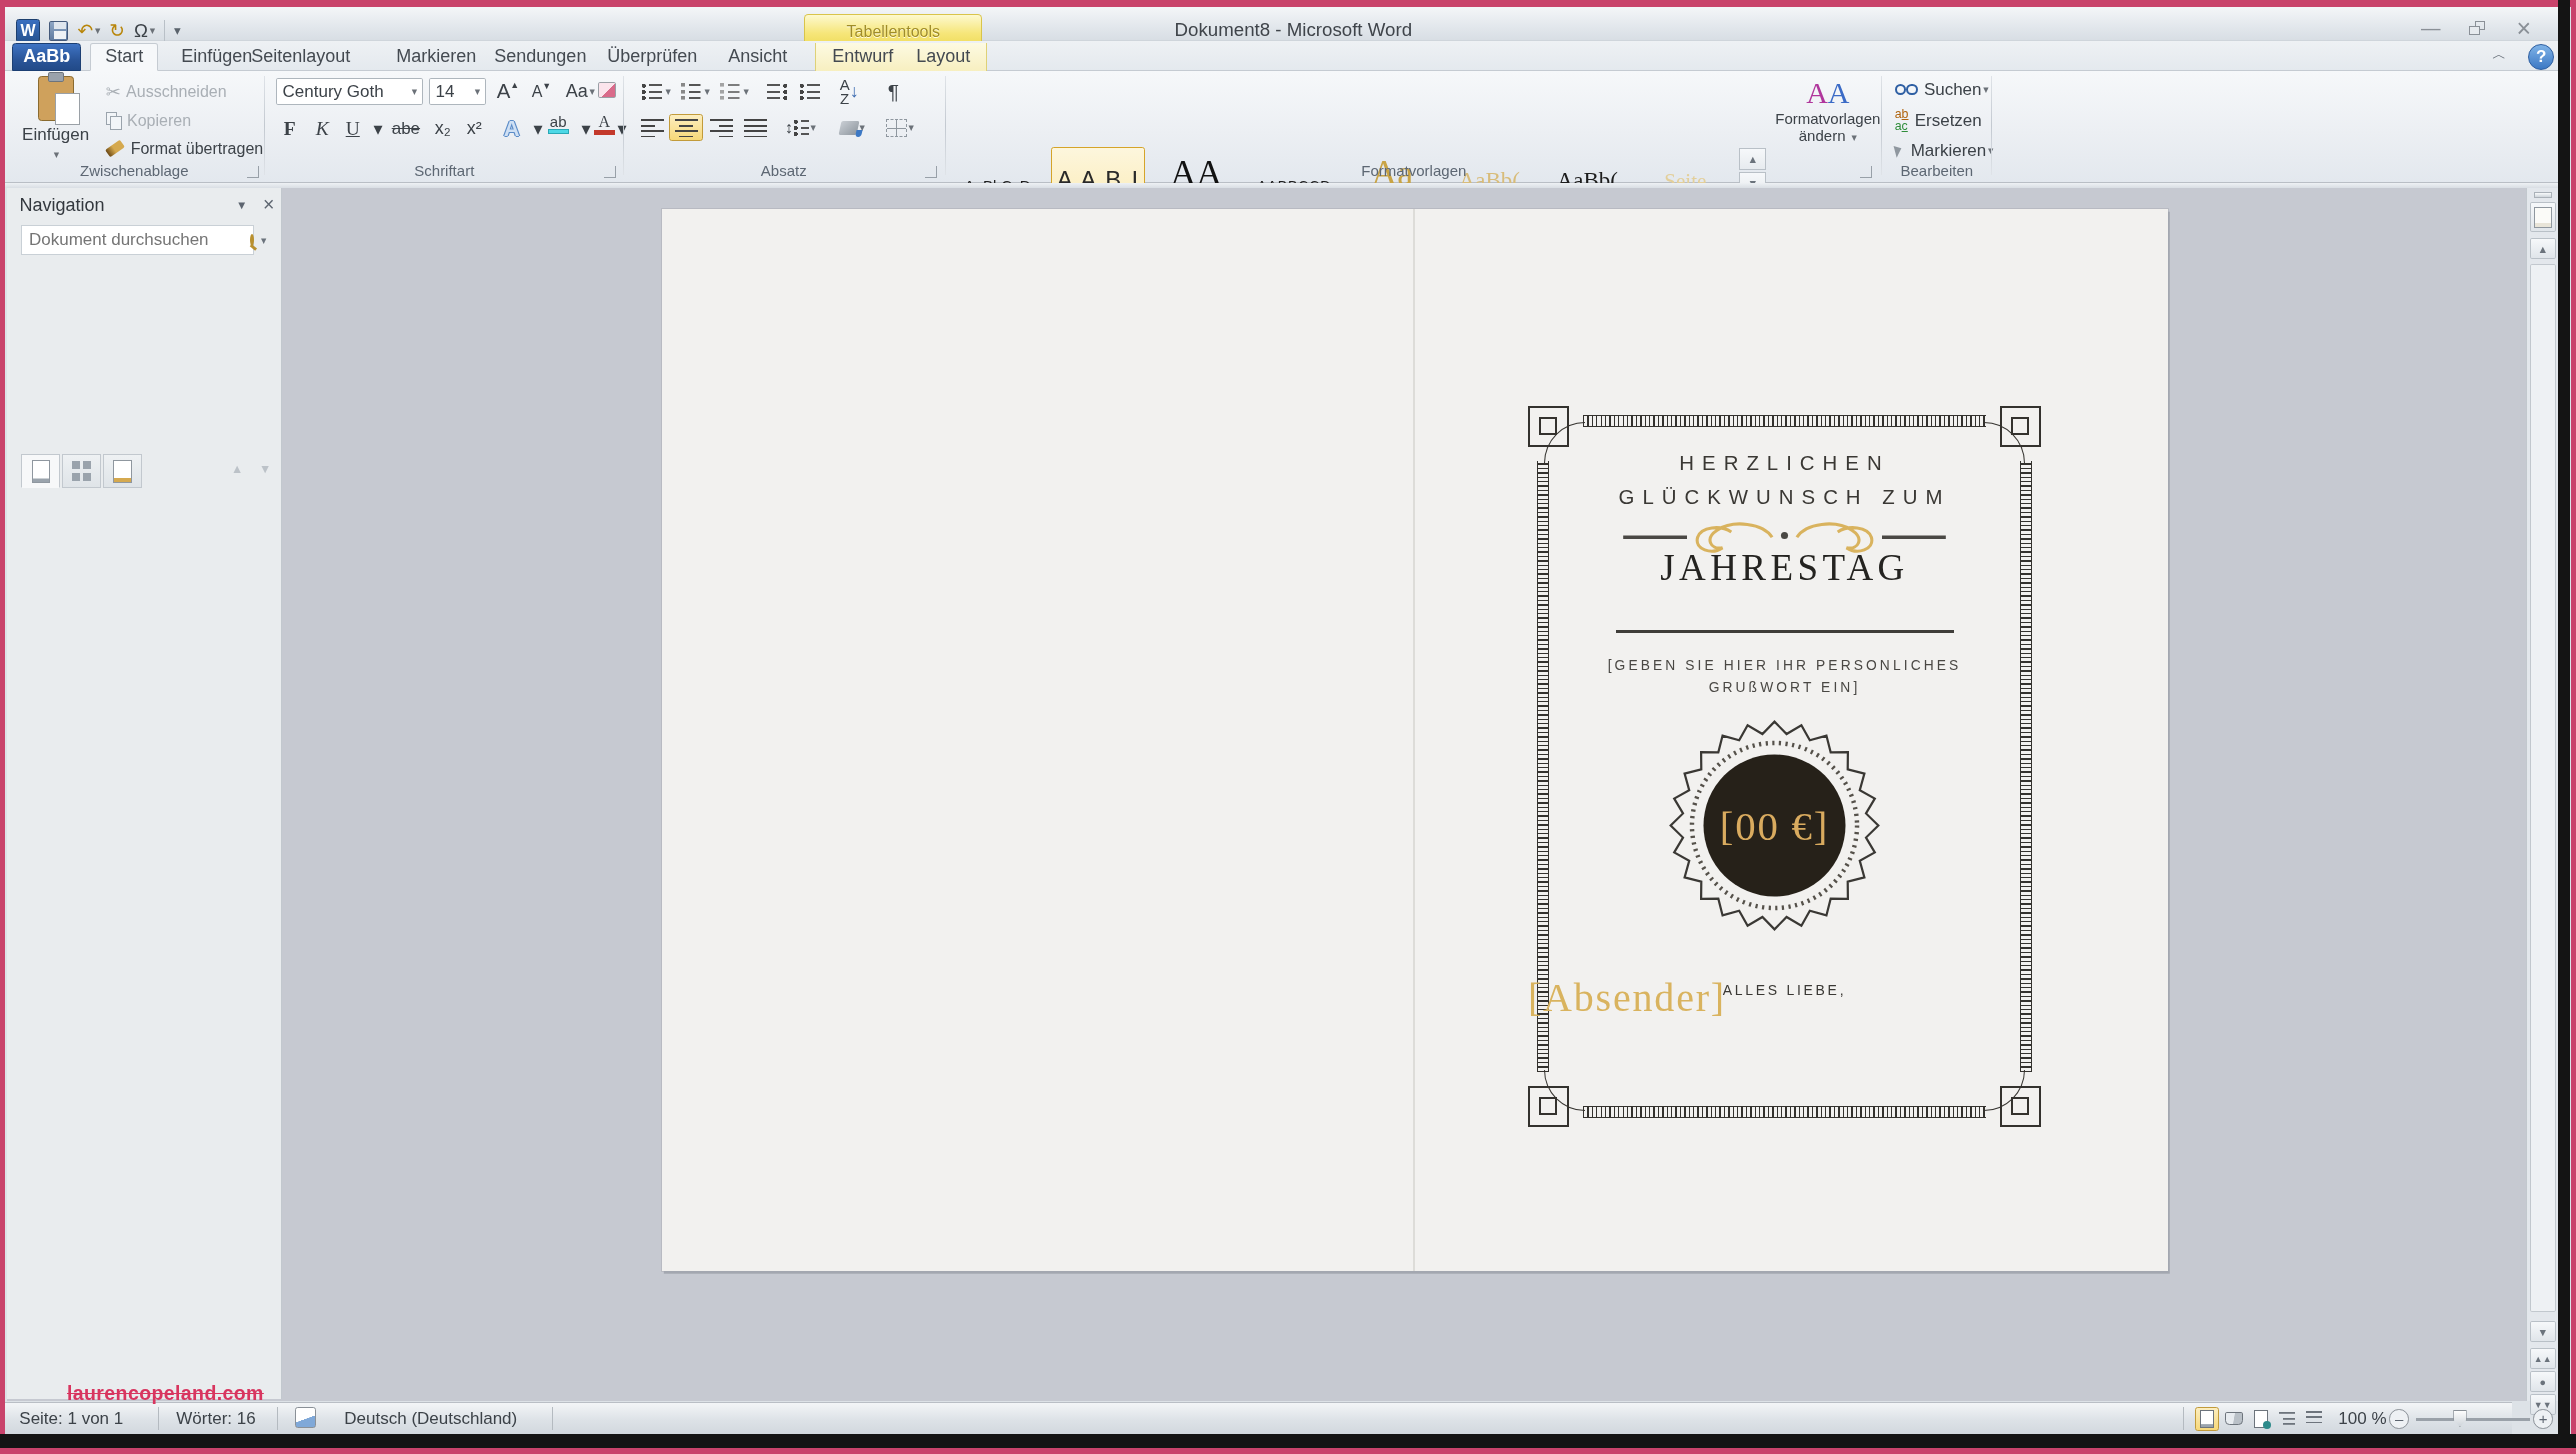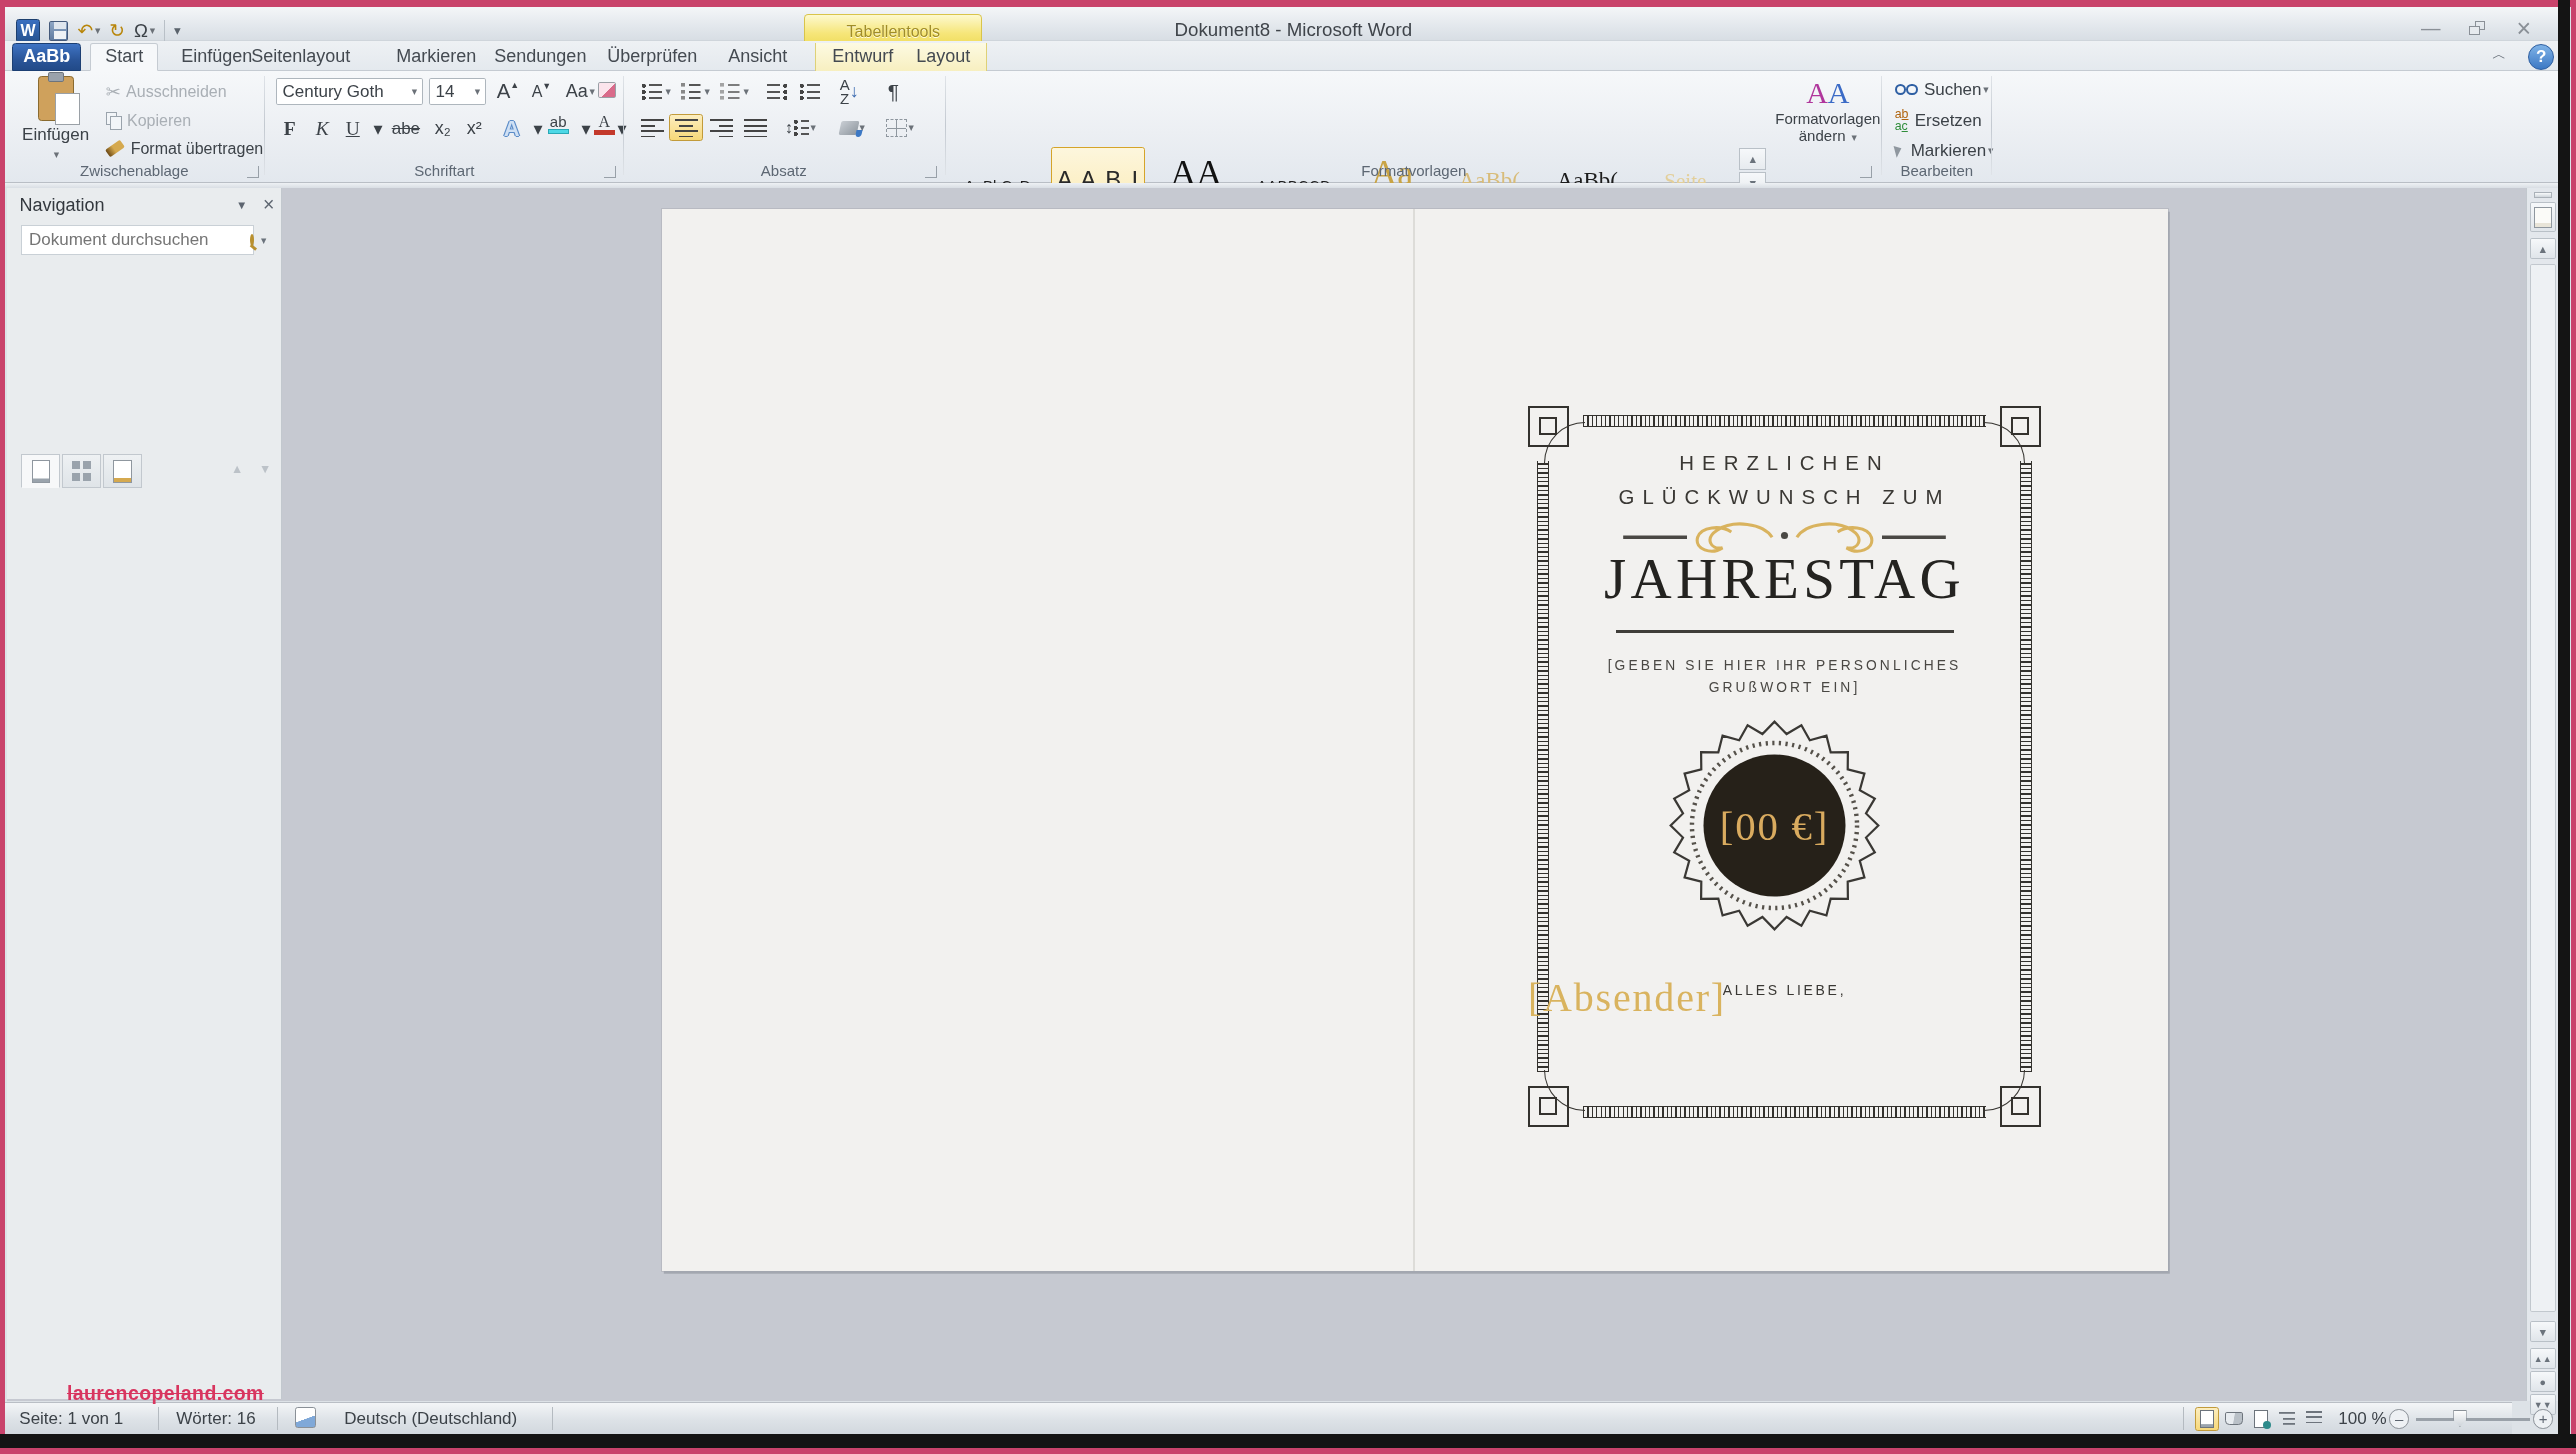--- a/index.html
+++ b/index.html
@@ -423,21 +423,21 @@
 
         <div class="cardcaps" style="top:46px">HERZLICHEN</div>
         <div class="cardcaps" style="top:80px">GLÜCKWUNSCH ZUM</div>
         <svg class="ab" style="left:79px;top:110px" width="355" height="39" viewBox="0 0 400 44">
           <line x1="18" y1="24" x2="90" y2="24" stroke="#4a4844" stroke-width="4"></line>
           <line x1="310" y1="24" x2="382" y2="24" stroke="#4a4844" stroke-width="4"></line>
           <circle cx="200" cy="22" r="4" fill="#4a4844"></circle>
           <path d="M186,24 C176,8 142,4 124,16 C110,25 116,38 130,36 C118,44 98,38 102,24 C106,12 128,10 140,18" fill="none" stroke="#d9b35e" stroke-width="3.5"></path>
           <path d="M214,24 C224,8 258,4 276,16 C290,25 284,38 270,36 C282,44 302,38 298,24 C294,12 272,10 260,18" fill="none" stroke="#d9b35e" stroke-width="3.5"></path>
         </svg>
-        <div class="ab" style="top:140px;width:100%;text-align:center;font-family:'Liberation Serif',serif;font-size:57px;letter-spacing:4.4px;color:#242320">JAHRESTAG</div>
+        <div class="ab" style="top:140px;width:100%;text-align:center;font-family:'Liberation Serif',serif;font-size:37px;letter-spacing:4.4px;color:#242320">JAHRESTAG</div>
         <div class="ab" style="left:88px;top:224px;width:338px;height:2.7px;background:#3f3d39"></div>
         <div class="ph" style="top:252px">[GEBEN SIE HIER IHR PERSONLICHES</div>
         <div class="ph" style="top:274px">GRUßWORT EIN]</div>
 
         <svg class="ab" style="left:140px;top:313px" width="213" height="213" viewBox="0 0 240 240">
           <polygon id="badge-scallop" fill="none" stroke="#3a3834" stroke-width="2.5" points="237.0,120.0 223.1,133.6 233.0,150.3 216.1,159.8 221.3,178.5 202.5,183.3 202.7,202.7 183.3,202.5 178.5,221.3 159.8,216.1 150.3,233.0 133.6,223.1 120.0,237.0 106.4,223.1 89.7,233.0 80.2,216.1 61.5,221.3 56.7,202.5 37.3,202.7 37.5,183.3 18.7,178.5 23.9,159.8 7.0,150.3 16.9,133.6 3.0,120.0 16.9,106.4 7.0,89.7 23.9,80.2 18.7,61.5 37.5,56.7 37.3,37.3 56.7,37.5 61.5,18.7 80.2,23.9 89.7,7.0 106.4,16.9 120.0,3.0 133.6,16.9 150.3,7.0 159.8,23.9 178.5,18.7 183.3,37.5 202.7,37.3 202.5,56.7 221.3,61.5 216.1,80.2 233.0,89.7 223.1,106.4"></polygon>
           <circle cx="120" cy="120" r="93" fill="none" stroke="#55514a" stroke-width="5" stroke-dasharray="2.5 5"></circle>
           <circle cx="120" cy="120" r="80" fill="#262119"></circle>
           <text x="120" y="136" text-anchor="middle" font-family="Liberation Serif, serif" font-size="46" letter-spacing="2" fill="#d9ab5f">[00 €]</text>
         </svg>

